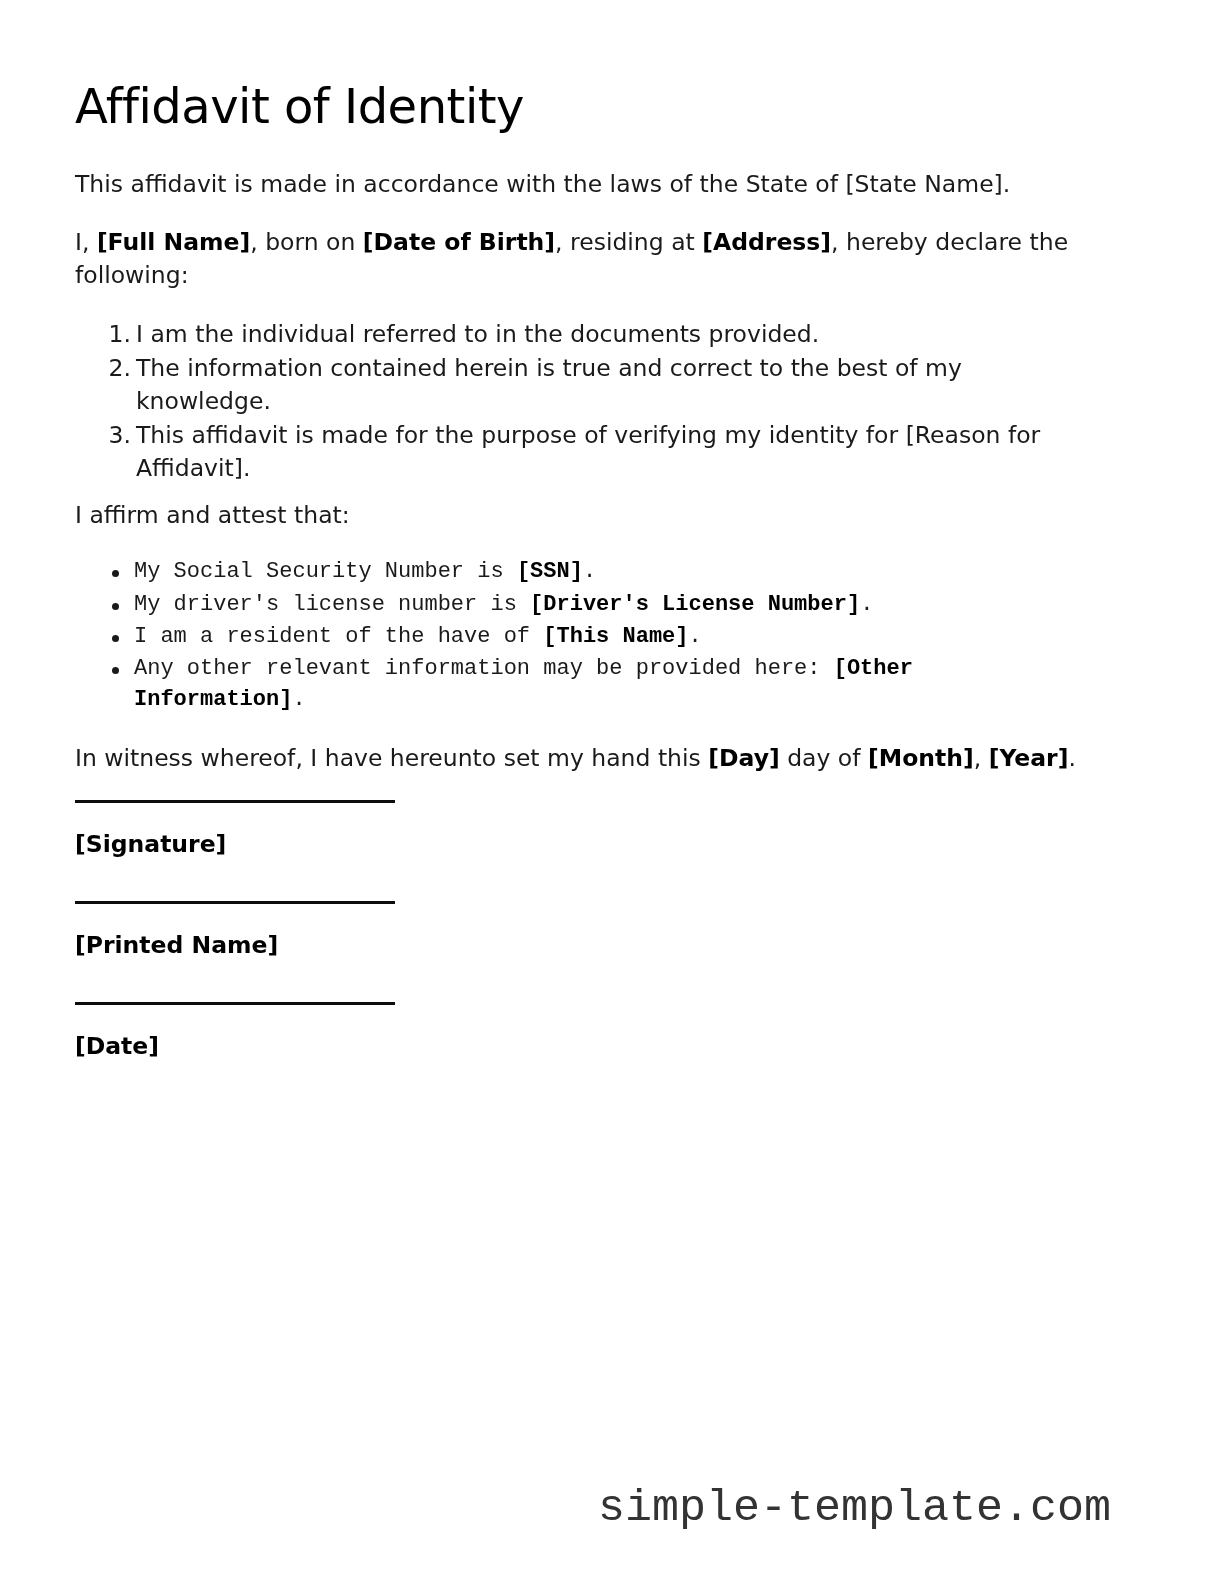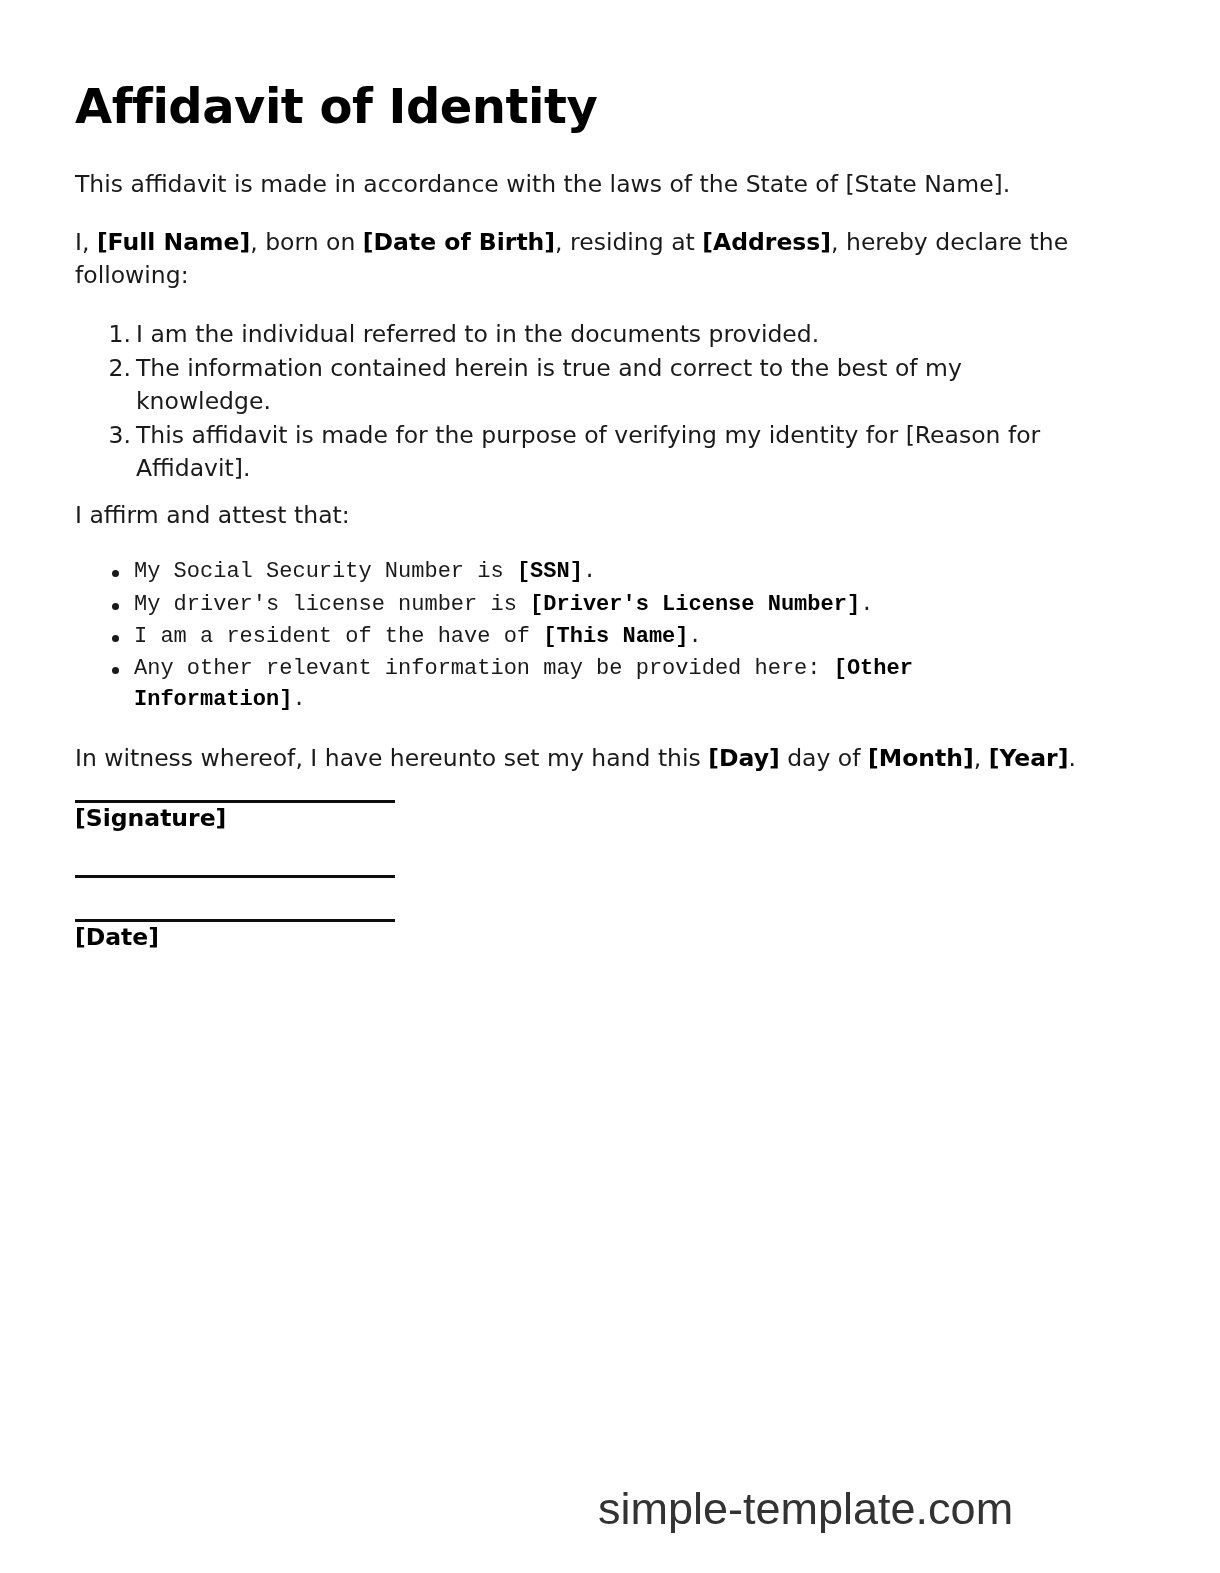--- a/index.html
+++ b/index.html
@@ -23,21 +23,21 @@
     top: 0;
     width: 1220px;
     height: 1573px;
     background: #ffffff;
     box-sizing: border-box;
     padding: 80px 118px 0 75px;
   }
 
   .doc-title {
     font-size: 48px;
-    font-weight: bold;
+    font-weight: normal;
     letter-spacing: -0.5px;
     line-height: 1.12;
     margin: 0 0 34px 0;
     color: #000000;
   }
 
   .para {
     font-size: 23.5px;
     line-height: 1.42;
     margin: 15px 0 25px 0;
@@ -111,28 +111,29 @@
   .sig-line {
     width: 320px;
     height: 0;
     border-bottom: 3px solid #0d0d0d;
     margin: 0 0 0 0;
   }
   .sig-label {
     font-size: 23.5px;
     font-weight: bold;
     color: #000000;
+    margin-top: 26px;
     line-height: 1.3;
   }
 
   .footer-wm {
     position: absolute;
     left: 598px;
     top: 1483px;
-    font-family: Liberation Sans, sans-serif;
+    font-family: Liberation Mono, monospace;
     font-size: 45px;
     color: #333333;
     letter-spacing: 0px;
     white-space: nowrap;
     text-align: right;
   }
 </style>
 </head>
 <body>
 
@@ -163,20 +164,21 @@
 
   <div class="sig-block">
 
     <div class="sig-group">
       <div class="sig-line"></div>
       <div class="sig-label">[Signature]</div>
     </div>
 
     <div class="sig-group">
       <div class="sig-line"></div>
+      <div class="sig-label">[Printed Name]</div>
     </div>
 
     <div class="sig-group">
       <div class="sig-line"></div>
       <div class="sig-label">[Date]</div>
     </div>
 
   </div>
 
   <div class="footer-wm">simple-template.com</div>

